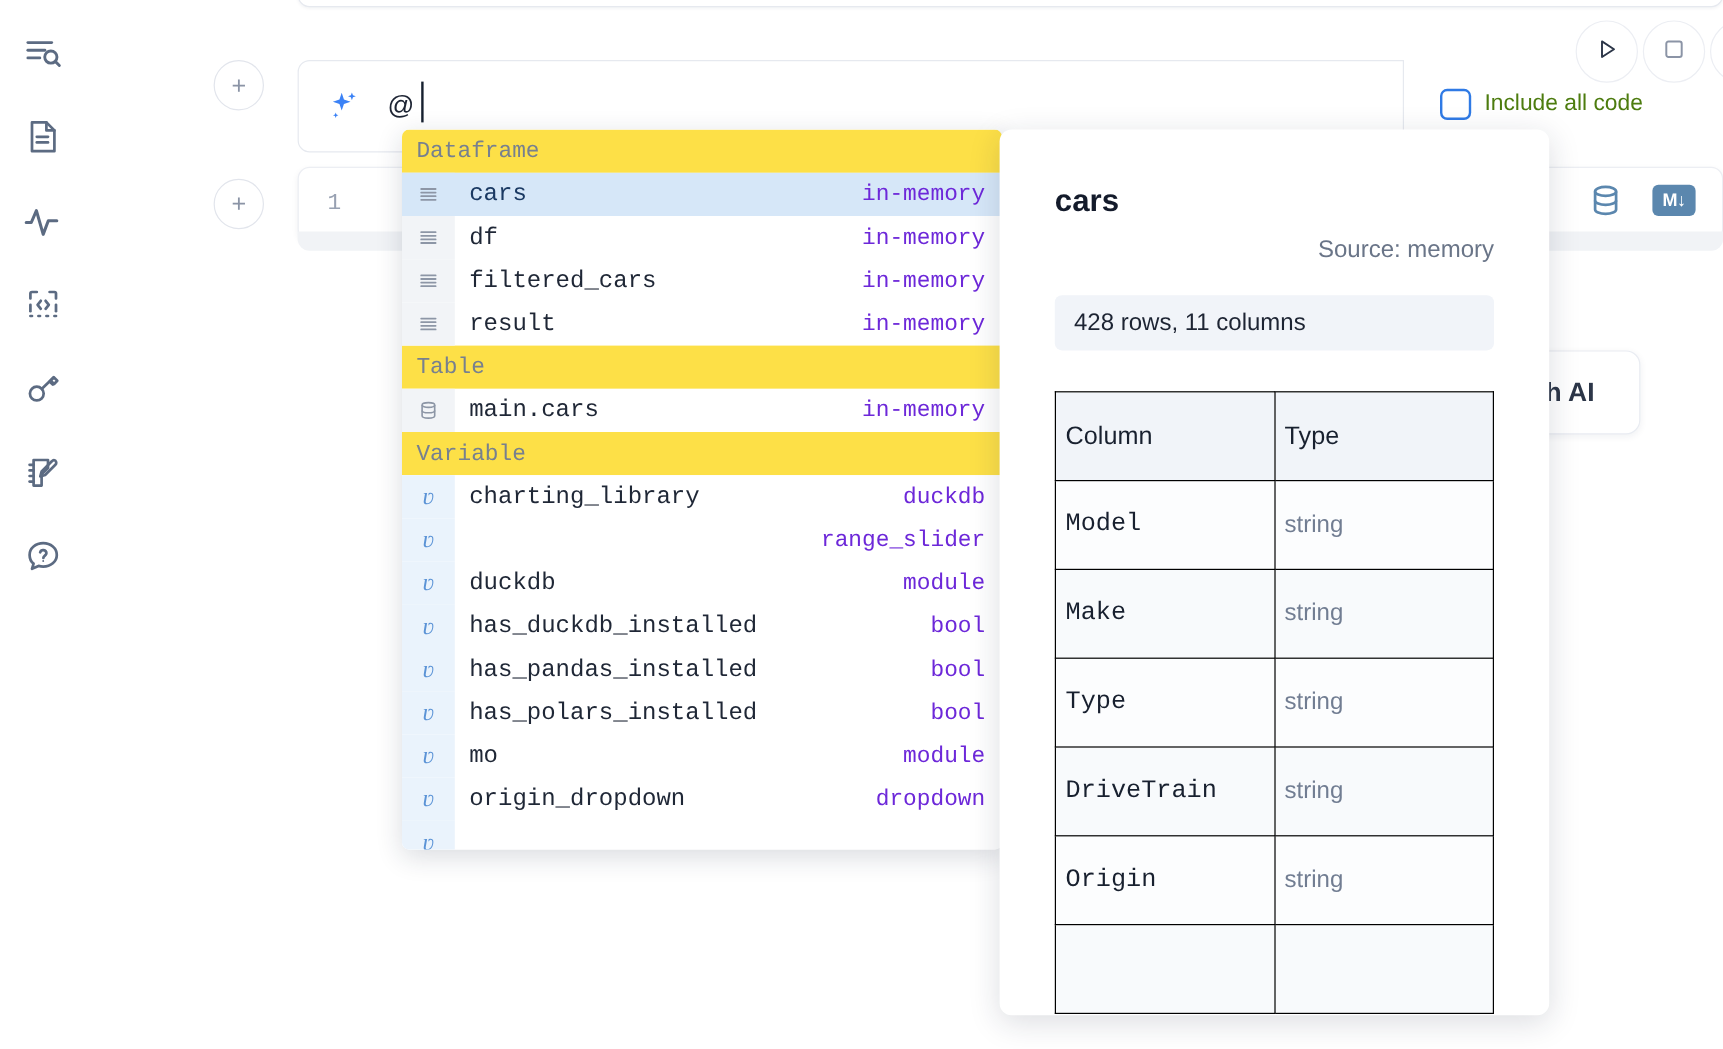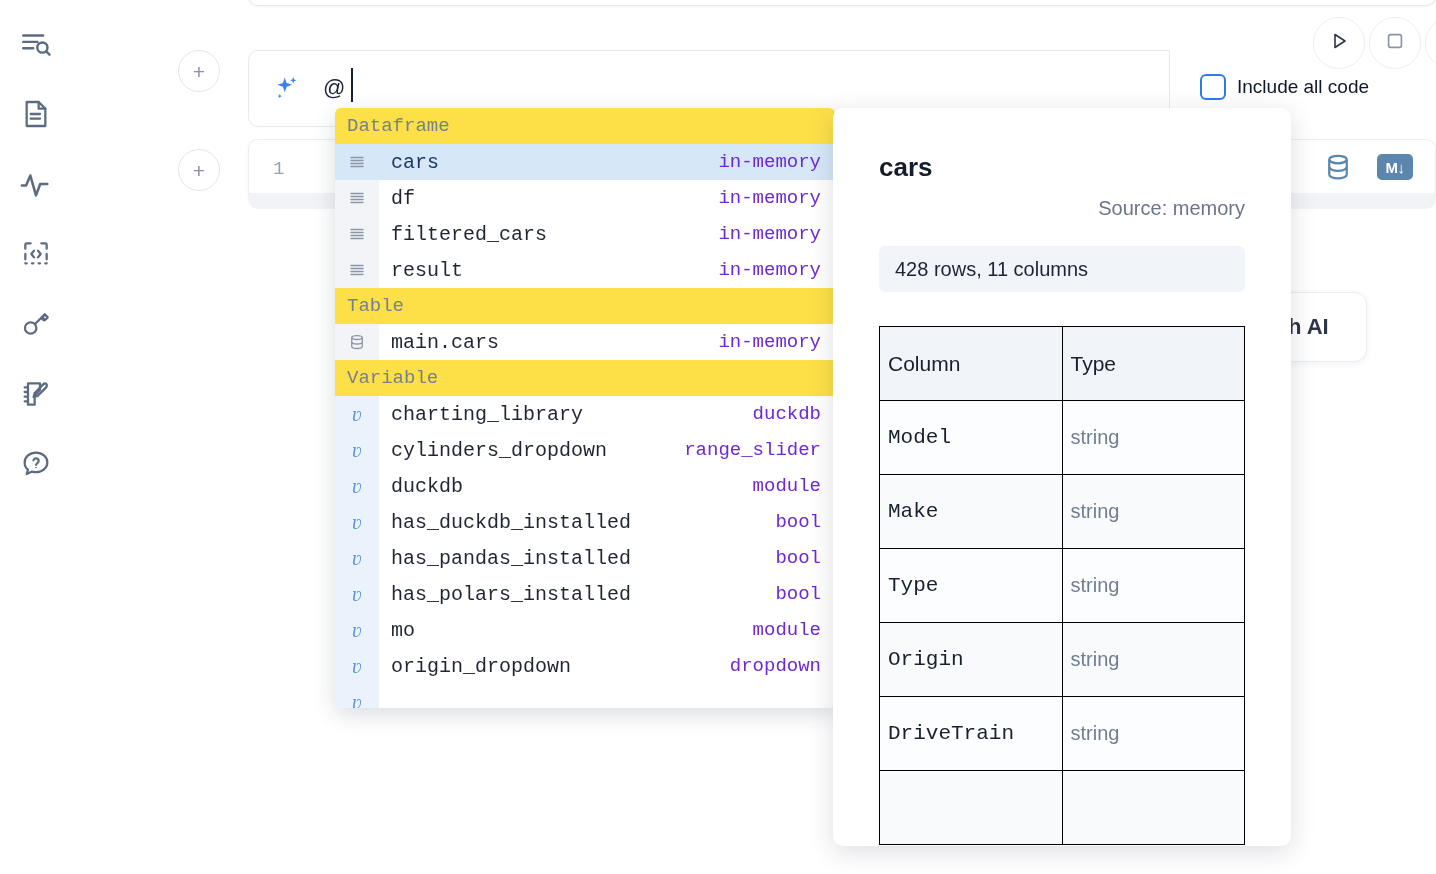--- a/index.html
+++ b/index.html
@@ -72,21 +72,21 @@
   #extra-btn{ left: 1425px; top: 17px; }
 
   .include-row {
     position: absolute; left: 1200px; top: 74px;
     display: flex; align-items: center; gap: 11px; cursor: pointer;
   }
   .cbox {
     width: 26px; height: 26px; border: 2px solid #2f7ae5; border-radius: 6px;
     background: #ffffff;
   }
-  .include-label { font-size: 19px; color: #0f172a; white-space: nowrap; }
+  .include-label { font-size: 19px; color: #4d7c0f; white-space: nowrap; }
 
   
   .code-cell {
     position: absolute; left: 248px; top: 139px; width: 1188px; height: 62px;
     background: #ffffff; border: 1px solid #eceef3; border-radius: 10px;
     box-shadow: 0 2px 5px rgba(20,30,60,.05);
   }
   .gutter-num {
     position: absolute; left: 24px; top: 18px;
     font-family: "Liberation Mono", monospace; font-size: 19px; color: #98a1b2;
@@ -408,21 +408,20 @@
         <span class="dd-gut">
           <span class="dd-var-glyph">ʋ</span>
         </span>
         <span class="dd-name">charting_library</span>
         <span class="dd-type">duckdb</span>
       </div>
       <div class="dd-item var">
         <span class="dd-gut">
           <span class="dd-var-glyph">ʋ</span>
         </span>
-        <span class="dd-name">cylinders_dropdown</span>
         <span class="dd-type">range_slider</span>
       </div>
       <div class="dd-item var">
         <span class="dd-gut">
           <span class="dd-var-glyph">ʋ</span>
         </span>
         <span class="dd-name">duckdb</span>
         <span class="dd-type">module</span>
       </div>
       <div class="dd-item var">
@@ -486,25 +485,25 @@
             </tr>
             <tr>
               <td class="col">Make</td>
               <td class="typ">string</td>
             </tr>
             <tr>
               <td class="col">Type</td>
               <td class="typ">string</td>
             </tr>
             <tr>
+              <td class="col">DriveTrain</td>
+              <td class="typ">string</td>
+            </tr>
+            <tr>
               <td class="col">Origin</td>
-              <td class="typ">string</td>
-            </tr>
-            <tr>
-              <td class="col">DriveTrain</td>
               <td class="typ">string</td>
             </tr>
             <tr>
               <td class="col"></td>
               <td class="typ"></td>
             </tr>
           </tbody>
       </table>
     </div>
   </div>

